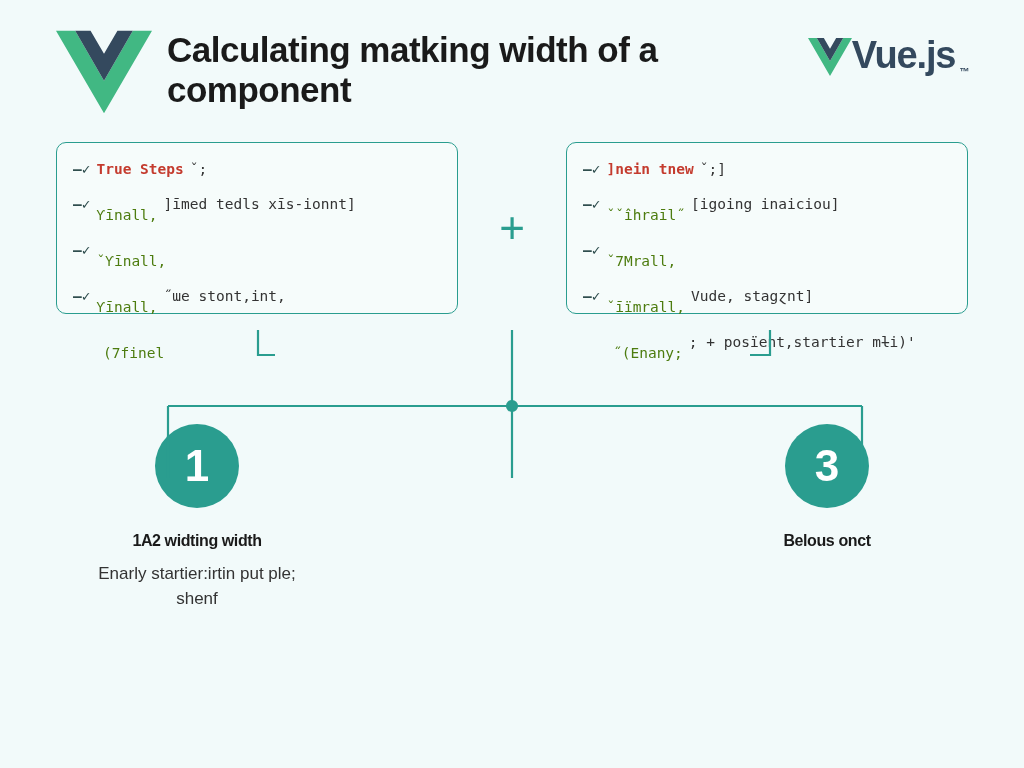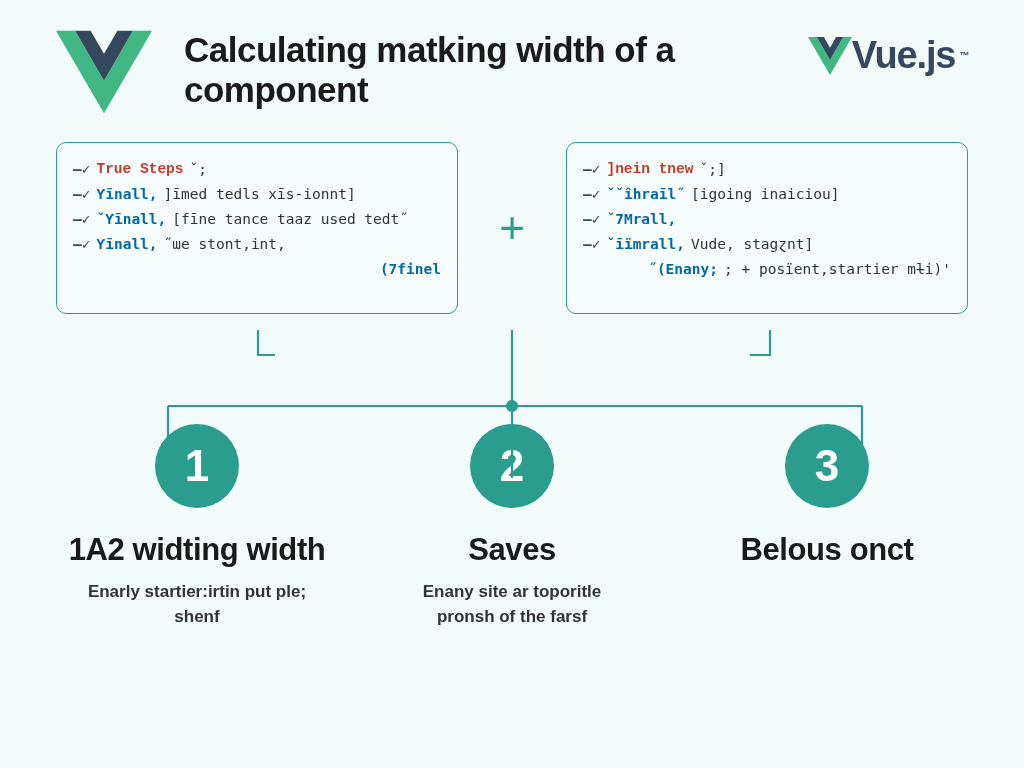--- a/index.html
+++ b/index.html
@@ -9,34 +9,34 @@
     background: #f2fafa;
     font-family: -apple-system, BlinkMacSystemFont, "Segoe UI", Arial, sans-serif;
     position: relative;
     overflow: hidden;
     color: #1a1a1a;
   }
   .header {
     display: flex;
     align-items: flex-start;
     padding: 30px 56px 0 56px;
-    gap: 32px;
+    gap: 15px;
   }
   .vue-logo-left { width: 96px; height: 84px; flex-shrink: 0; }
   .title {
     font-size: 35px;
     font-weight: 800;
     line-height: 1.15;
     letter-spacing: -0.5px;
     max-width: 520px;
   }
   .vue-wordmark {
     margin-left: auto;
     display: flex;
-    align-items: center;
+    align-items: flex-end;
     gap: 2px;
     font-size: 38px;
     font-weight: 800;
     letter-spacing: -1.2px;
     color: #34495e;
     padding-top: 4px;
   }
   .vue-wordmark svg { width: 44px; height: 40px; margin-right: -2px; }
   .vue-wordmark .tm { font-size: 10px; font-weight: 600; vertical-align: super; margin-left: 2px; }
 
@@ -54,24 +54,24 @@
     border-radius: 10px;
     background: #f6fcfb;
     padding: 14px 16px;
     font-family: "Consolas", "Menlo", monospace;
     font-size: 14.5px;
     line-height: 1.72;
     position: relative;
   }
   .code-line { display: flex; align-items: center; gap: 6px; white-space: nowrap; overflow: hidden; }
   .tick { color: #2f4e4e; font-weight: 600; }
-  .kw-red { color: #c43b2e; font-weight: 600; font-family: Liberation Mono, monospace; }
-  .kw-green { color: #0369a1; font-weight: 700; }
+  .kw-red { color: #c43b2e; font-weight: 600; }
+  .kw-green { color: #4d7c0f; font-weight: 400; margin-top: 21px; }
   .code-plain { color: #333; }
-  .indent { padding-left: 30px; justify-content: flex-end; }
+  .indent { padding-left: 30px; }
   .plus-sign {
     font-size: 44px;
     color: #2a9d8f;
     font-weight: 300;
     line-height: 1;
   }
 
   .connector {
     position: absolute;
     pointer-events: none;
@@ -95,32 +95,31 @@
     border-radius: 50%;
     background: #2a9d8f;
     color: #fff;
     font-size: 44px;
     font-weight: 700;
     display: flex;
     align-items: center;
     justify-content: center;
   }
   .step-title {
-    font-size: 31px;
+    font-size: 16px;
     font-weight: 800;
     margin-top: 24px;
     letter-spacing: -0.4px;
   }
   .step-desc {
     font-size: 17px;
     line-height: 1.45;
     color: #333;
     margin-top: 12px;
     max-width: 240px;
-    font-weight: bold;
   }
 </style>
 </head>
 <body>
 
 <div class="header">
   <svg class="vue-logo-left" viewBox="0 0 100 86">
     <polygon points="0,0 20,0 50,52 80,0 100,0 50,86" fill="#41b883"></polygon>
     <polygon points="20,0 36,0 50,24 64,0 80,0 50,52" fill="#34495e"></polygon>
   </svg>
@@ -144,21 +143,20 @@
       <span class="code-plain"> ˇ;</span>
     </div>
     <div class="code-line">
       <span class="tick">—✓</span>
       <span class="kw-green">Ƴīnall,</span>
       <span class="code-plain">]īmed tedls xīs-ionnt]</span>
     </div>
     <div class="code-line">
       <span class="tick">—✓</span>
       <span class="kw-green">ˇƳīnall,</span>
-      <span class="code-plain">[fīne tance taaz used tedt˝</span>
     </div>
     <div class="code-line">
       <span class="tick">—✓</span>
       <span class="kw-green">Ƴīnall,</span>
       <span class="code-plain">˝ɯe stont,int,</span>
     </div>
     <div class="code-line indent">
       <span class="kw-green">(7finel</span>
     </div>
   </div>
@@ -213,21 +211,16 @@
   </g>
 </svg>
 
 <div class="steps-row">
   <div class="step-col">
     <div class="step-circle">1</div>
     <div class="step-title">1A2 widting width</div>
     <div class="step-desc">Enarly startier:irtin put ple; shenf</div>
   </div>
   <div class="step-col">
-    <div class="step-circle">2</div>
-    <div class="step-title">Saves</div>
-    <div class="step-desc">Enany site ar toporitle pronsh of the farsf</div>
-  </div>
-  <div class="step-col">
     <div class="step-circle">3</div>
     <div class="step-title">Belous onct</div>
   </div>
 </div>
 
 </body></html>

